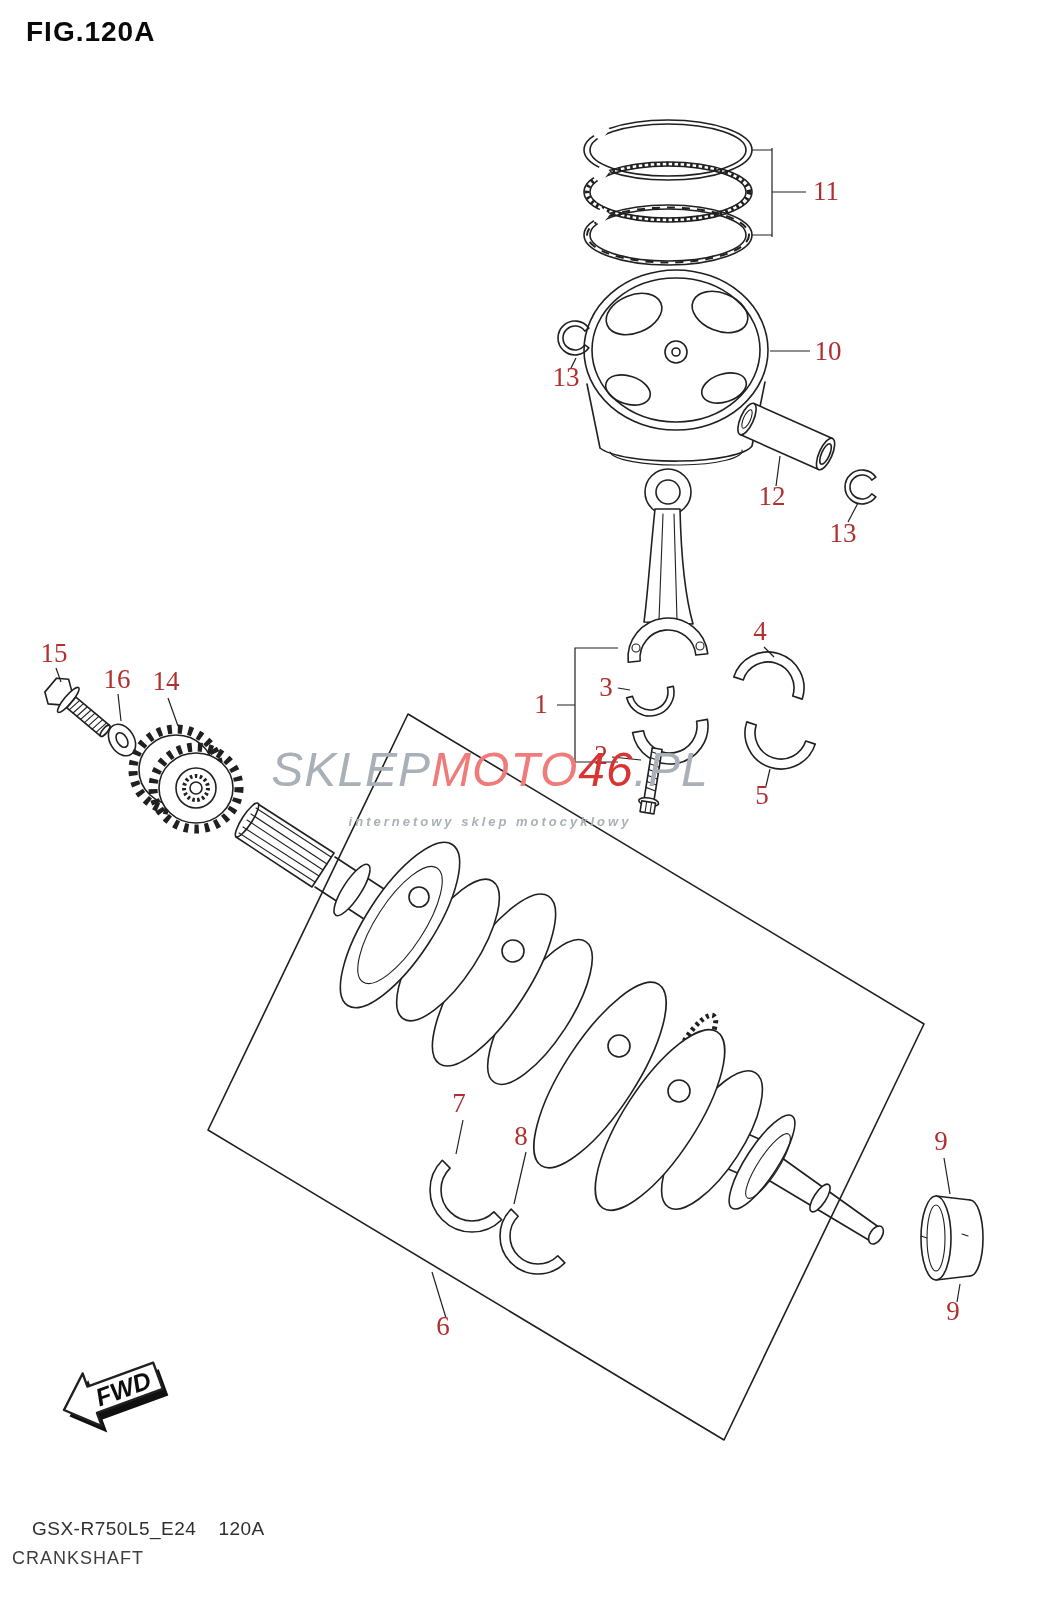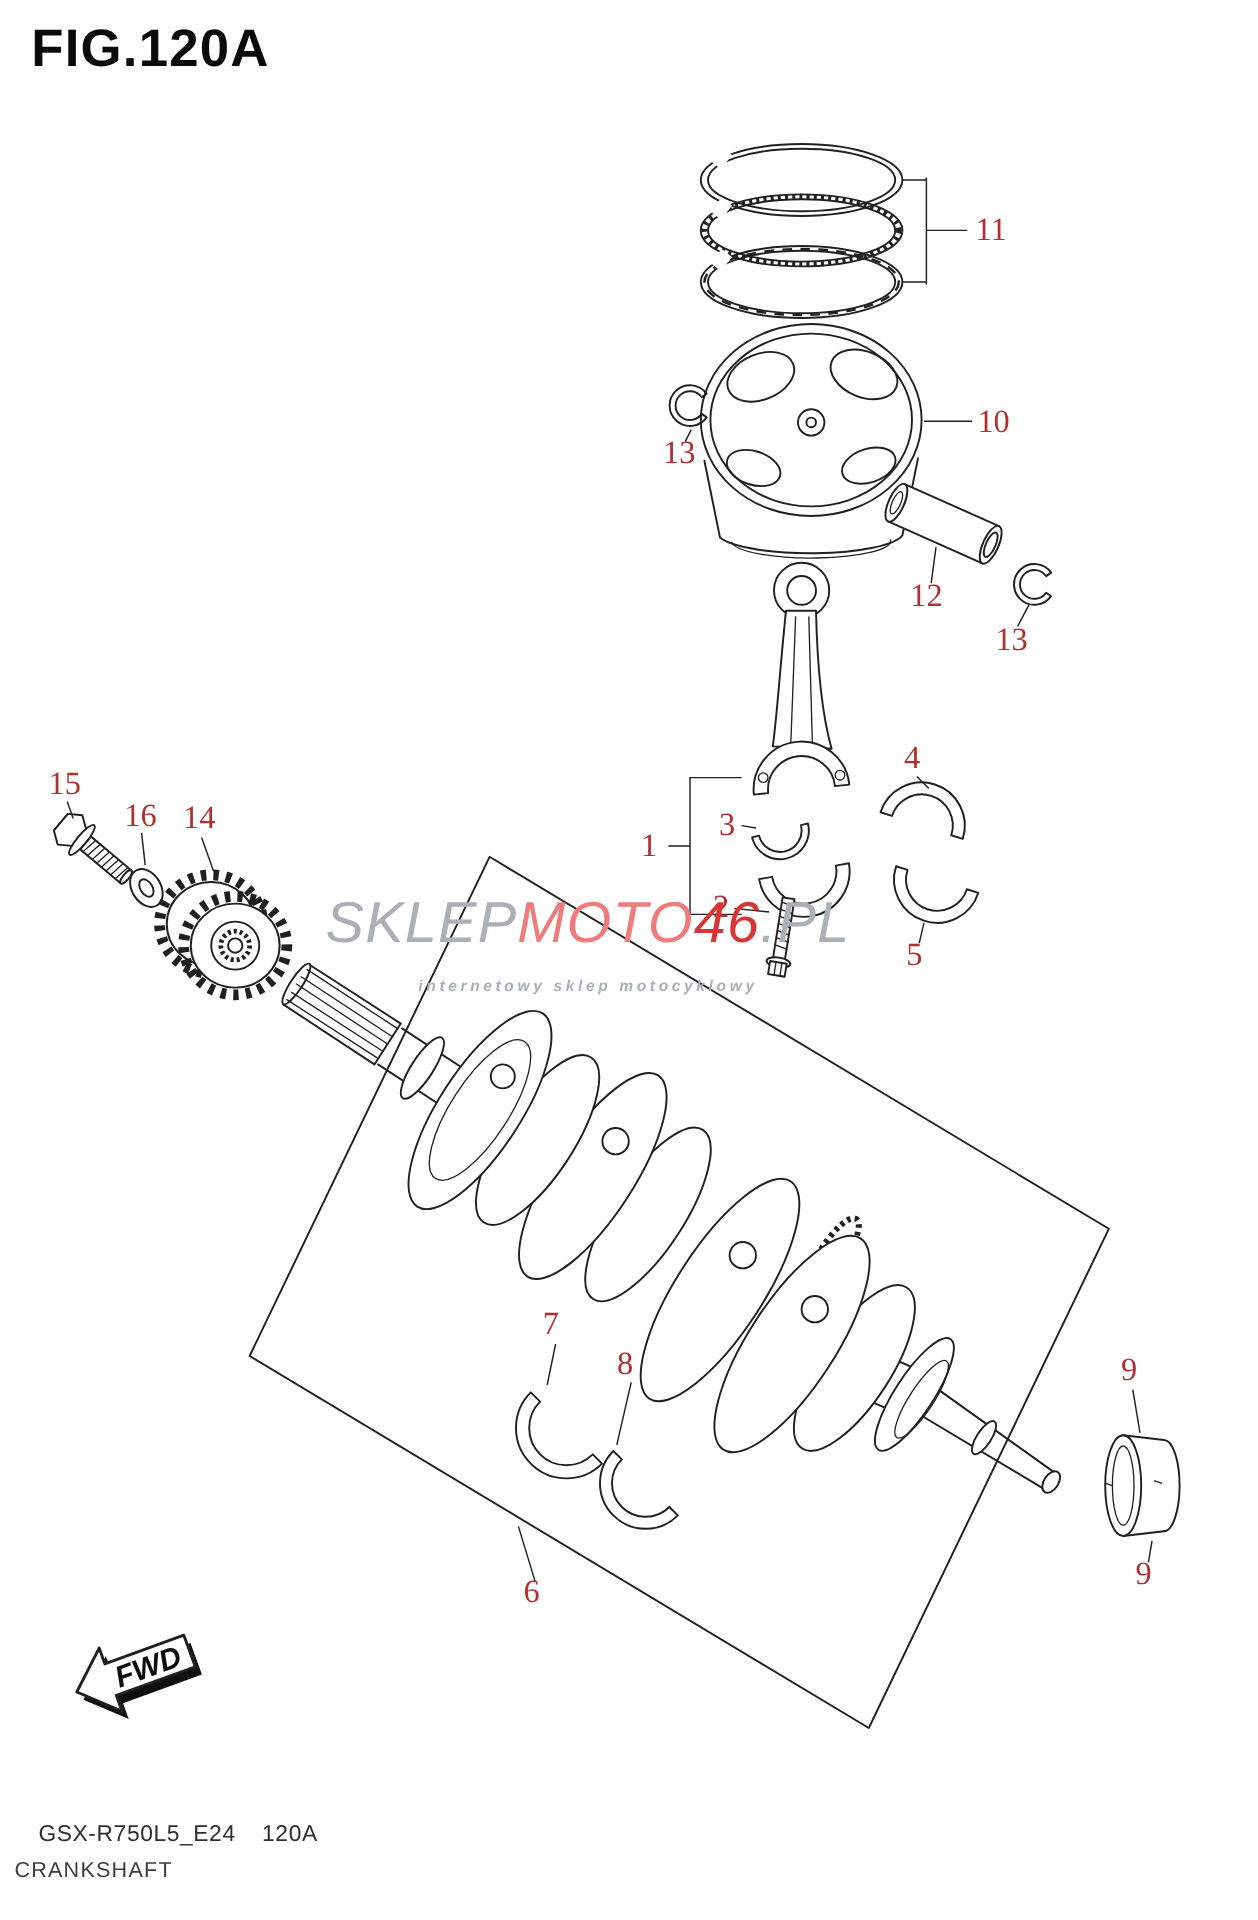--- a/index.html
+++ b/index.html
@@ -1,18 +1,18 @@
 <!DOCTYPE html>
 <html><head>
 <meta charset="utf-8">
 <style>
   html,body{margin:0;padding:0;background:#ffffff;}
   .page{position:relative;width:1048px;height:1600px;background:#fff;overflow:hidden;
         font-family:"Liberation Sans",sans-serif;}
-  .fig-title{position:absolute;left:26px;top:16px;font-size:44px;font-weight:800;
+  .fig-title{position:absolute;left:26px;top:16px;font-size:28px;font-weight:800;
              letter-spacing:1px;color:#0a0a0a;z-index:2;}
   .diagram-svg{position:absolute;left:0;top:0;z-index:1;}
 
   
   .ln{fill:none;stroke:#202020;stroke-width:1.6;stroke-linecap:round;stroke-linejoin:round;}
   .lnf{fill:#ffffff;stroke:#202020;stroke-width:1.6;stroke-linejoin:round;stroke-linecap:round;}
   .thin{fill:none;stroke:#202020;stroke-width:1.1;stroke-linecap:round;}
   .leader{fill:none;stroke:#202020;stroke-width:1.2;}
   .gap{fill:#ffffff;stroke:none;}
   .hatch{fill:none;stroke:#202020;stroke-width:5;stroke-dasharray:3 3.5;}

